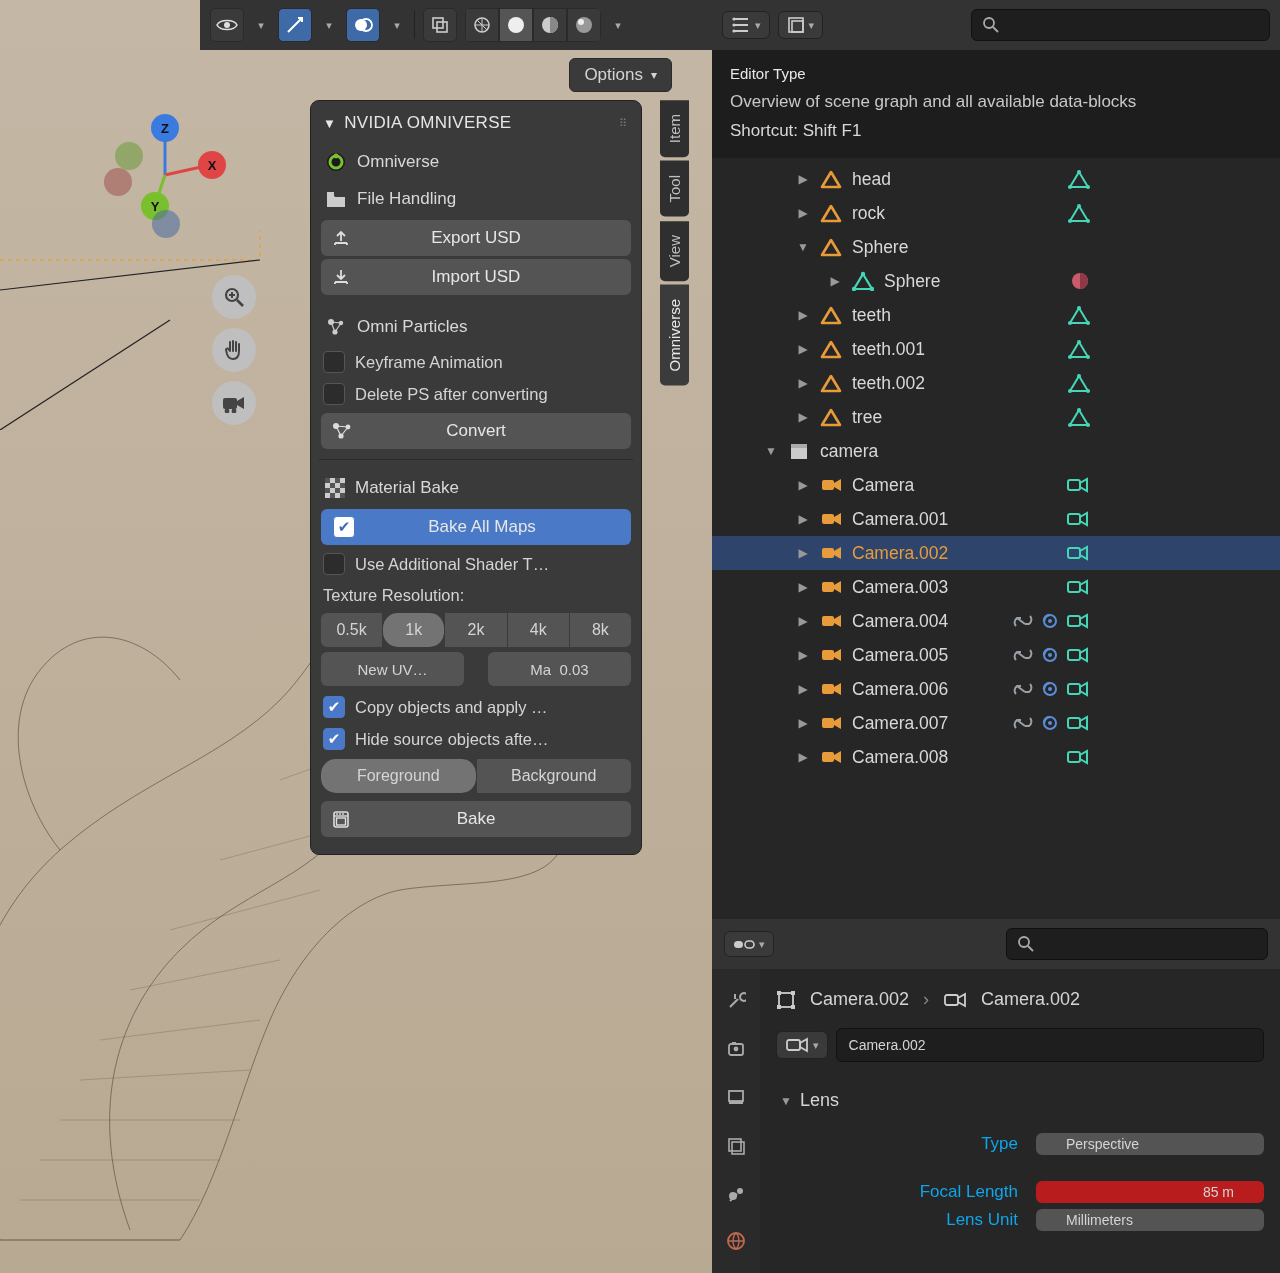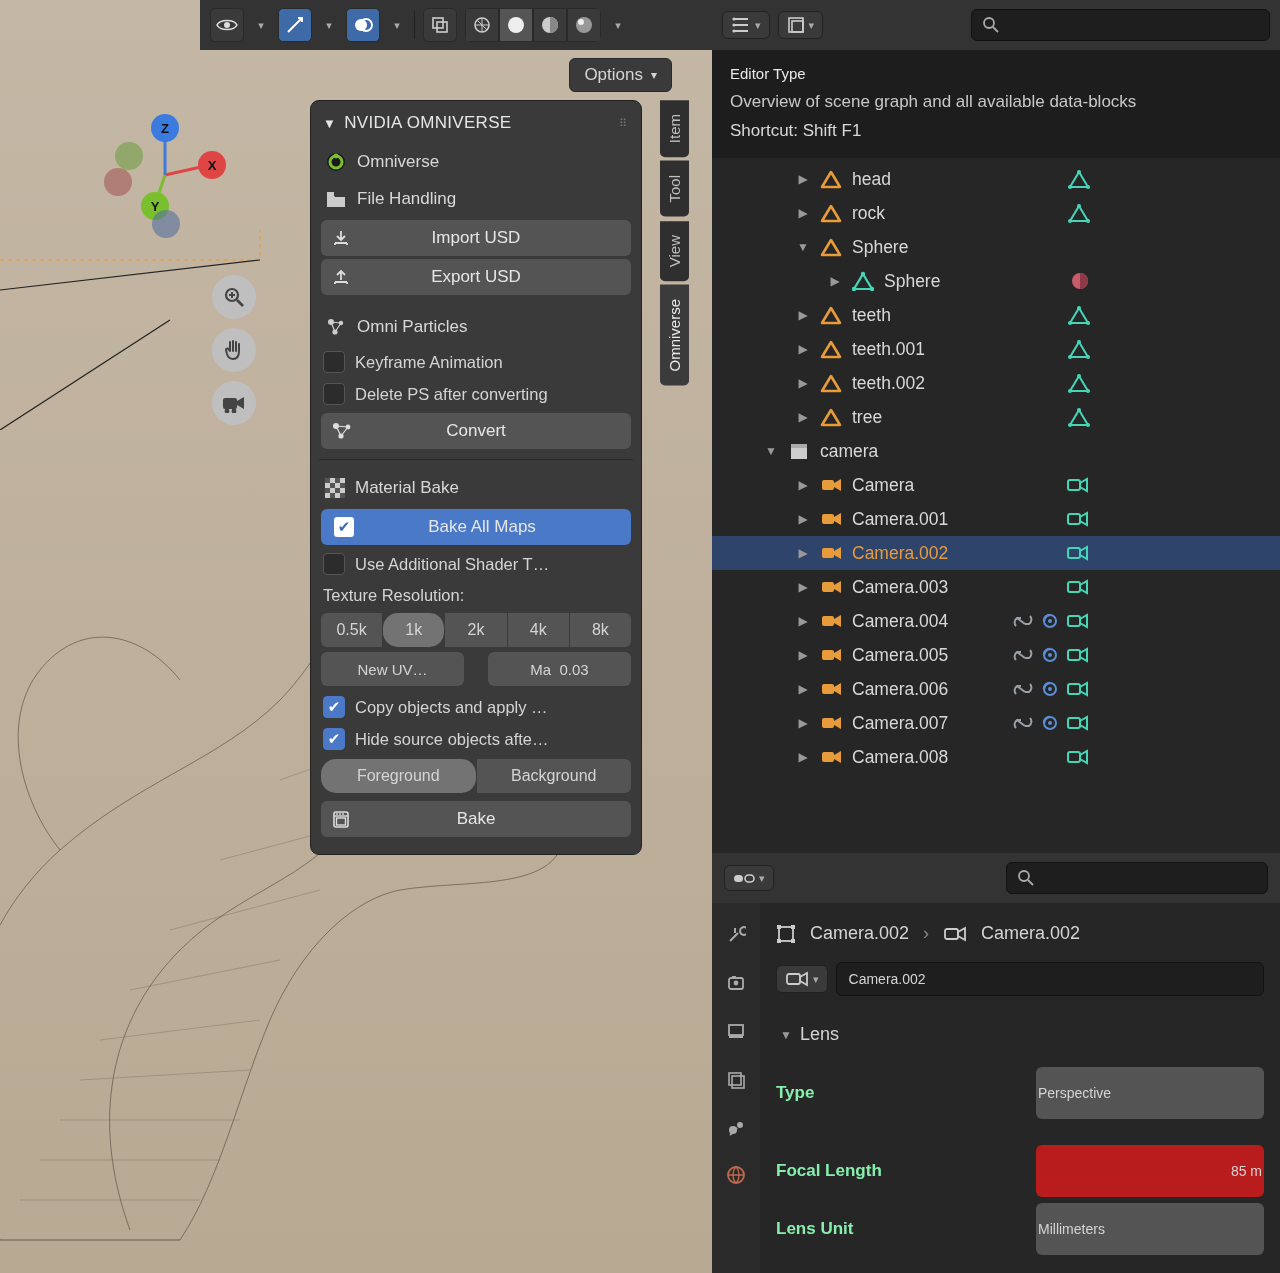--- a/index.html
+++ b/index.html
@@ -76,22 +76,22 @@
 .props-hdr { height:50px; background:#333; display:flex; align-items:center; padding:0 12px; gap:12px; }
 .props { display:flex; }
 .props-tabs { width:48px; background:#2a2a2a; display:flex; flex-direction:column; align-items:center; gap:20px; padding:18px 0; }
 .ptab { width:28px; height:28px; display:flex; align-items:center; justify-content:center; color:#888; }
 .props-body { flex:1; padding:12px 16px; }
 .crumb { display:flex; align-items:center; gap:14px; font-size:18px; color:#d4d4d4; padding:8px 0 18px; }
 .chooser { display:flex; align-items:center; gap:8px; margin-bottom:20px; }
 .chooser .field { flex:1; height:34px; background:#1e1e1e; border:1px solid #111; border-radius:6px; display:flex; align-items:center; padding:0 12px; }
 .sect-hd { display:flex; align-items:center; gap:8px; font-size:18px; padding:8px 4px 16px; }
 .prop-row { display:flex; align-items:center; margin:6px 0; }
-.prop-row .lbl { width:260px; text-align:left; padding-right:18px; color:#86efac; font-size:17px;font-weight:bold; }
-.prop-row .val { flex:1; height:52px; background:#545454; border-radius:6px; display:flex; align-items:center; padding:0 2px; }
+.prop-row .lbl { width:260px; text-align:right; padding-right:18px; color:#0ea5e9; font-size:17px; }
+.prop-row .val { flex:1; height:22px; background:#545454; border-radius:6px; display:flex; align-items:center; padding:0 30px; }
 .prop-row .num { justify-content:flex-end; background:#b91c1c; }
 
 .pill { background:#3a3a3a; border:1px solid #222; border-radius:6px; padding:4px 8px; display:flex; align-items:center; }
 
 </style>
 </head>
 <body>
 
 <div class="viewport">
 
@@ -240,29 +240,29 @@
 
     <div class="sect-label">
       <svg width="22" height="20">
           <path d="M2 5 L8 5 L10 8 L20 8 L20 18 L2 18 Z" fill="#ccc"></path>
           <rect x="2" y="3" width="7" height="3" fill="#ccc"></rect>
         </svg>
       <span>File Handling</span>
     </div>
     <div class="row-btn">
       <svg class="lead" width="20" height="20">
-          <path d="M10 3 L10 12 M6 8 L10 12 L14 8 M4 15 L16 15 M4 15 L4 17 M16 15 L16 17" stroke="#ddd" stroke-width="1.8" fill="none"></path>
-        </svg>
-      <span>Import USD</span>
+          <path d="M10 13 L10 4 M6 8 L10 4 L14 8 M4 15 L16 15 M4 15 L4 17 M16 15 L16 17" stroke="#ddd" stroke-width="1.8" fill="none"></path>
+        </svg>
+      <span>Export USD</span>
     </div>
     <div class="row-btn">
       <svg class="lead" width="20" height="20">
-          <path d="M10 13 L10 4 M6 8 L10 4 L14 8 M4 15 L16 15 M4 15 L4 17 M16 15 L16 17" stroke="#ddd" stroke-width="1.8" fill="none"></path>
-        </svg>
-      <span>Export USD</span>
+          <path d="M10 3 L10 12 M6 8 L10 12 L14 8 M4 15 L16 15 M4 15 L4 17 M16 15 L16 17" stroke="#ddd" stroke-width="1.8" fill="none"></path>
+        </svg>
+      <span>Import USD</span>
     </div>
 
     <div style="height:10px"></div>
     <div class="sect-label">
       <svg width="22" height="22">
           <circle cx="6" cy="6" r="3" fill="#ccc"></circle>
           <circle cx="16" cy="7" r="2.2" fill="#ccc"></circle>
           <circle cx="10" cy="16" r="2.6" fill="#ccc"></circle>
           <path d="M6 6 L16 7 M6 6 L10 16 M16 7 L10 16" stroke="#ccc" stroke-width="1.2"></path>
         </svg>

